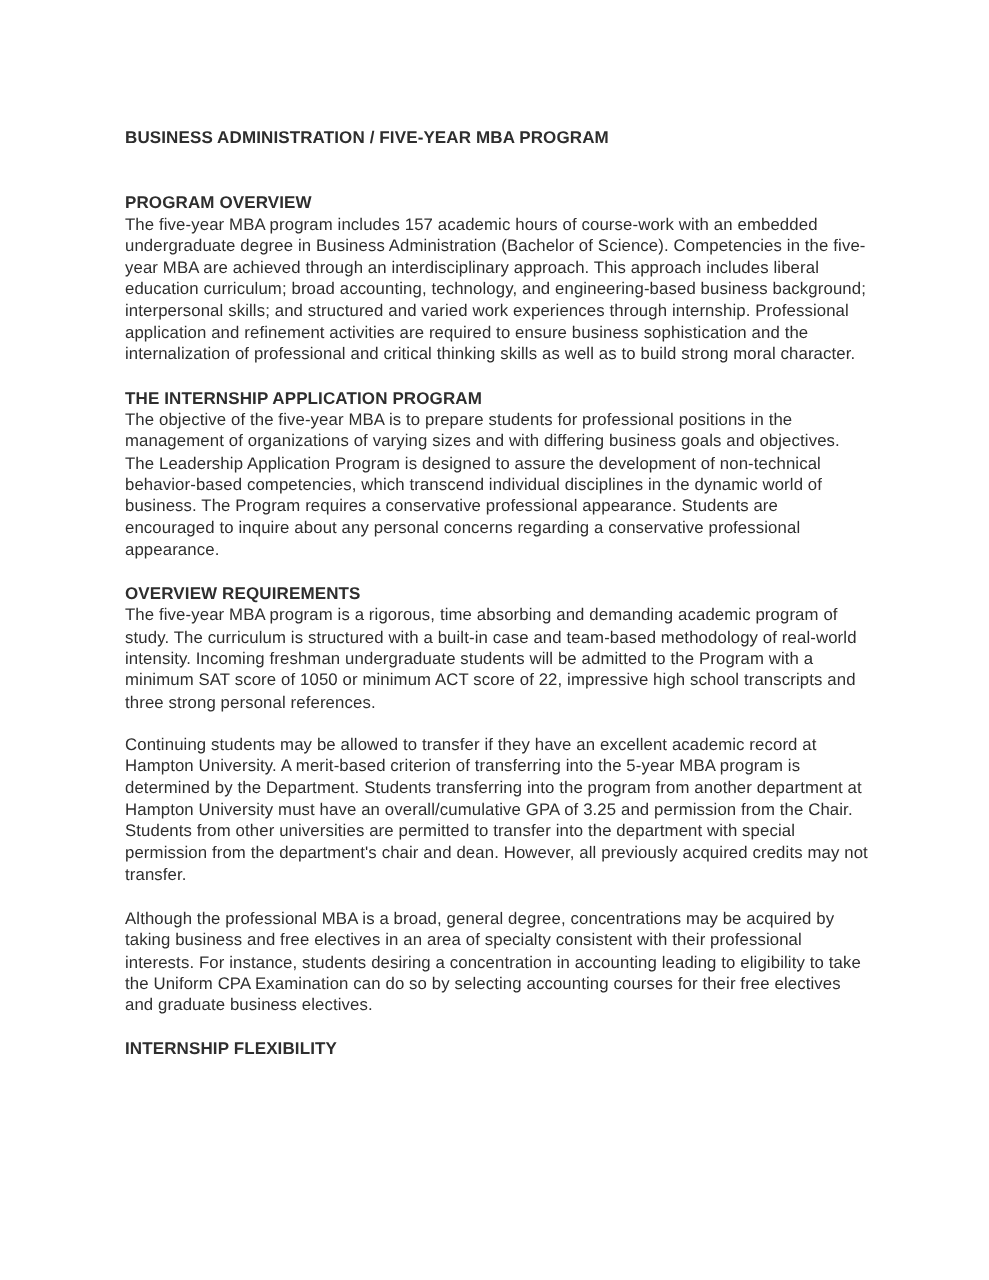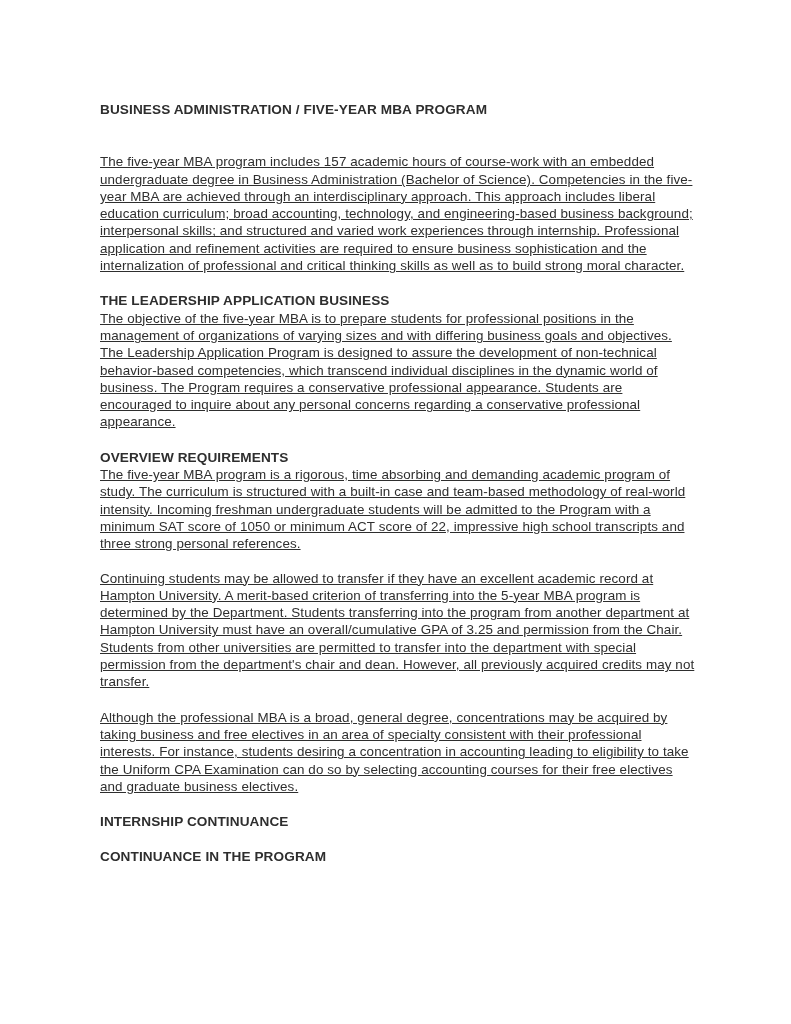--- a/index.html
+++ b/index.html
@@ -35,55 +35,54 @@
   .section {
     margin: 0 0 18px 0;
   }
   .section-heading {
     font-weight: bold;
     margin: 0;
     font-size: 13.6px;
   }
   .section p {
     margin: 0;
-    text-decoration: underline;
   }
   .section p + p {
     margin-top: 17px;
   }
 </style>
 </head>
 <body>
 
 <div class="page">
   <div class="doc">
 
     <div class="doc-title">BUSINESS ADMINISTRATION / FIVE-YEAR MBA PROGRAM</div>
 
     <div class="section">
+      <div class="section-heading">PROGRAM OVERVIEW</div>
       <p>The five-year MBA program includes 157 academic hours of course-work with an embedded undergraduate degree in Business Administration (Bachelor of Science). Competencies in the five-year MBA are achieved through an interdisciplinary approach. This approach includes liberal education curriculum; broad accounting, technology, and engineering-based business background; interpersonal skills; and structured and varied work experiences through internship. Professional application and refinement activities are required to ensure business sophistication and the internalization of professional and critical thinking skills as well as to build strong moral character.</p>
     </div>
 
     <div class="section">
-      <div class="section-heading">THE LEADERSHIP APPLICATION BUSINESS</div>
+      <div class="section-heading">THE INTERNSHIP APPLICATION PROGRAM</div>
       <p>The objective of the five-year MBA is to prepare students for professional positions in the management of organizations of varying sizes and with differing business goals and objectives. The Leadership Application Program is designed to assure the development of non-technical behavior-based competencies, which transcend individual disciplines in the dynamic world of business. The Program requires a conservative professional appearance. Students are encouraged to inquire about any personal concerns regarding a conservative professional appearance.</p>
     </div>
 
     <div class="section">
       <div class="section-heading">OVERVIEW REQUIREMENTS</div>
       <p>The five-year MBA program is a rigorous, time absorbing and demanding academic program of study. The curriculum is structured with a built-in case and team-based methodology of real-world intensity. Incoming freshman undergraduate students will be admitted to the Program with a minimum SAT score of 1050 or minimum ACT score of 22, impressive high school transcripts and three strong personal references.</p>
       <p>Continuing students may be allowed to transfer if they have an excellent academic record at Hampton University. A merit-based criterion of transferring into the 5-year MBA program is determined by the Department. Students transferring into the program from another department at Hampton University must have an overall/cumulative GPA of 3.25 and permission from the Chair. Students from other universities are permitted to transfer into the department with special permission from the department's chair and dean. However, all previously acquired credits may not transfer.</p>
     </div>
 
     <div class="section">
       <p>Although the professional MBA is a broad, general degree, concentrations may be acquired by taking business and free electives in an area of specialty consistent with their professional interests. For instance, students desiring a concentration in accounting leading to eligibility to take the Uniform CPA Examination can do so by selecting accounting courses for their free electives and graduate business electives.</p>
     </div>
 
     <div class="section">
-      <div class="section-heading">INTERNSHIP CONTINUANCE</div>
+      <div class="section-heading">INTERNSHIP FLEXIBILITY</div>
     </div>
 
     <div class="section">
-      <div class="section-heading">CONTINUANCE IN THE PROGRAM</div>
     </div>
 
   </div>
 </div>
 
 </body></html>

